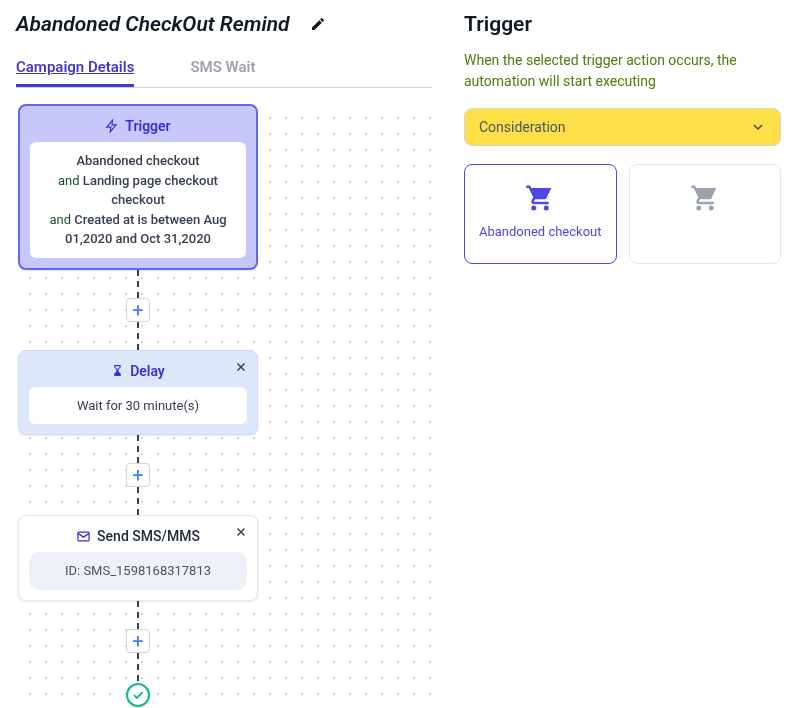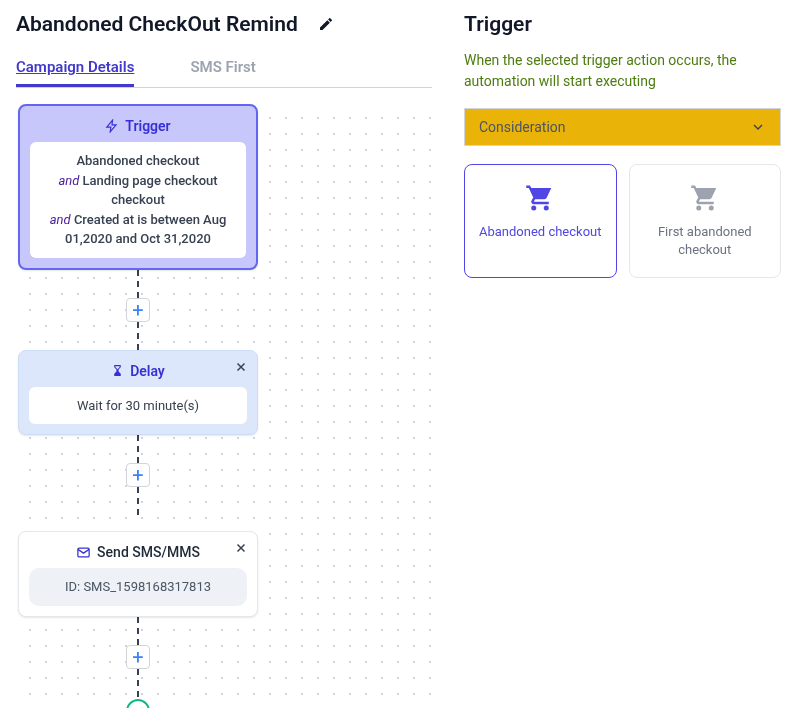--- a/index.html
+++ b/index.html
@@ -21,20 +21,21 @@
       padding: 12px 16px;
     }
     .page-title {
       font-size: 21px;
       font-weight: 600;
       color: #111827;
       display: flex;
       align-items: center;
       gap: 20px;
       margin-bottom: 14px;
+      font-style: italic;
     }
     .pencil-icon {
       width: 16px;
       height: 16px;
       cursor: pointer;
     }
     .tabs {
       display: flex;
       border-bottom: 1px solid #cbd5e1;
       margin-bottom: 16px;
@@ -76,21 +77,20 @@
       background: #c7c7fc;
       border: 2px solid #6366f1;
     }
     .node-delay {
       background: #dde7fb;
       border: 1px solid #cdddf8;
     }
     .node-sms {
       background: #fff;
       border: 1px solid #e5e7eb;
-      margin-top: 16px;
     }
     .node-header {
       display: flex;
       align-items: center;
       justify-content: center;
       gap: 6px;
       margin-bottom: 8px;
       font-size: 14px;
       font-weight: 600;
     }
@@ -105,21 +105,21 @@
       line-height: 1.5;
       text-align: center;
       color: #374151;
     }
     .node-delay .node-body { font-size: 13px; }
     .node-sms .node-body {
       background: #eef1f5;
       color: #4b5563;
       border-radius: 10px;
     }
-    .node-body .and { color: #4c1d95; font-weight: 400; font-style: italic; }
+    .node-body .and { color: #14532d; font-weight: 400; }
     .node-body .cond { color: #374151; font-weight: 500; }
     .close-btn {
       position: absolute;
       top: 6px;
       right: 6px;
       width: 20px;
       height: 20px;
       cursor: pointer;
       color: #374151;
       display: flex;
@@ -172,30 +172,30 @@
     }
     .sidebar-desc {
       font-size: 14px;
       color: #4d7c0f;
       line-height: 1.5;
       margin-bottom: 16px;
     }
     .select-box {
       width: 100%;
       border: 1px solid #d1d5db;
-      border-radius: 0;
+      border-radius: 8px;
       padding: 10px 14px;
       font-size: 14px;
       color: #4b5563;
       display: flex;
       align-items: center;
       justify-content: space-between;
       cursor: pointer;
       margin-bottom: 18px;
-      background: #eab308;
+      background: #fde047;
     }
     .trigger-options {
       display: flex;
       gap: 12px;
     }
     .trigger-card {
       flex: 1;
       border: 1px solid #e5e7eb;
       border-radius: 8px;
       padding: 18px 10px;
@@ -234,21 +234,21 @@
     <span>Abandoned CheckOut Remind</span>
     <span class="pencil-icon">
       <svg viewBox="0 0 24 24" width="16" height="16" fill="currentColor">
           <path d="M3 17.25V21h3.75l11.06-11.06-3.75-3.75L3 17.25zM20.71 7.04a1 1 0 0 0 0-1.41l-2.34-2.34a1 1 0 0 0-1.41 0l-1.83 1.83 3.75 3.75 1.83-1.83z"></path>
         </svg>
     </span>
   </h1>
 
   <div class="tabs">
     <div class="tab active">Campaign Details</div>
-    <div class="tab">SMS First</div>
+    <div class="tab">SMS Wait</div>
   </div>
 
   <div class="canvas">
     <div class="flow-column">
 
       <div class="node node-trigger">
         <div class="node-header">
           <span>
             <svg viewBox="0 0 24 24" width="14" height="14" fill="none" stroke="#3730d3" stroke-width="2">
                 <path d="M13 2 3 14h7l-1 8 10-12h-7l1-8z"></path>
@@ -344,16 +344,15 @@
           </svg>
       </div>
       <div class="label">Abandoned checkout</div>
     </div>
     <div class="trigger-card">
       <div class="icon-wrap">
         <svg viewBox="0 0 24 24" width="30" height="30" fill="currentColor">
             <path d="M7 4h-2l-1-2H1v2h2l3.6 7.59-1.35 2.44A2 2 0 0 0 7 17h12v-2H7.42a.25.25 0 0 1-.22-.37L8.1 13h7.45a2 2 0 0 0 1.79-1.11L21 4H7zm0 14a2 2 0 1 0 0 4 2 2 0 0 0 0-4zm10 0a2 2 0 1 0 0 4 2 2 0 0 0 0-4z"></path>
           </svg>
       </div>
-      <div class="label">First abandoned checkout</div>
     </div>
   </div>
 </div>
 
 </body></html>

